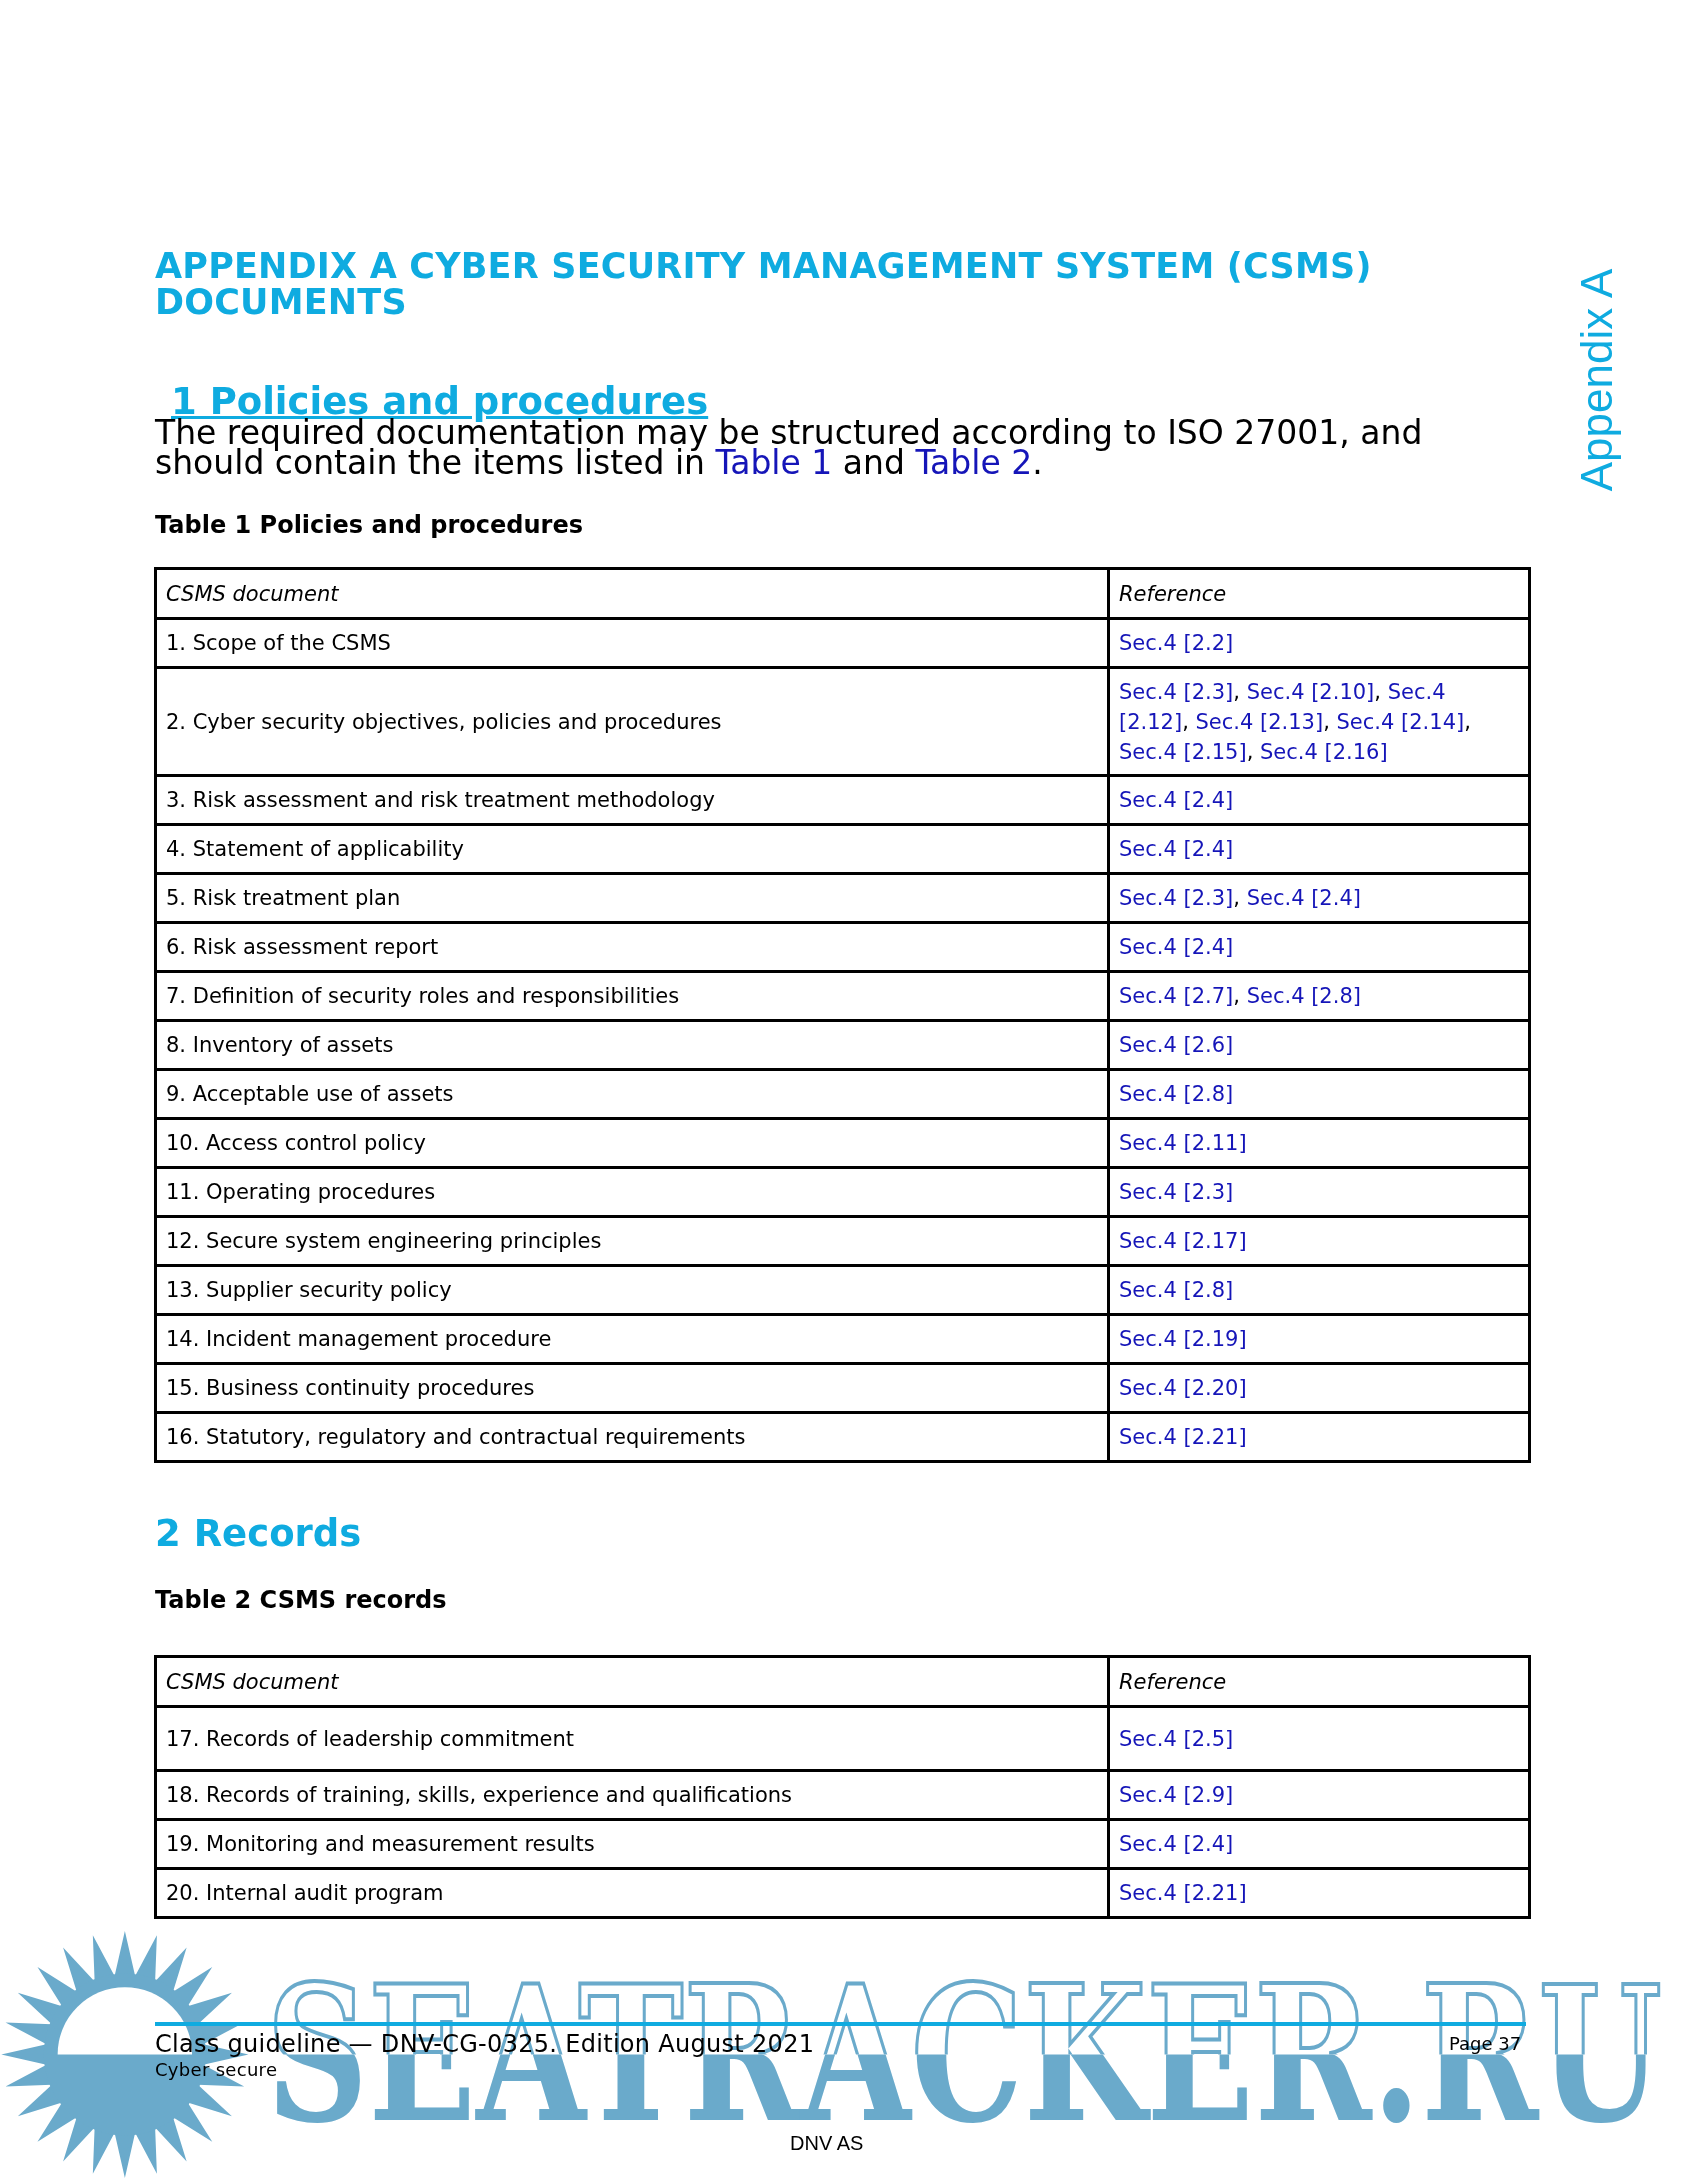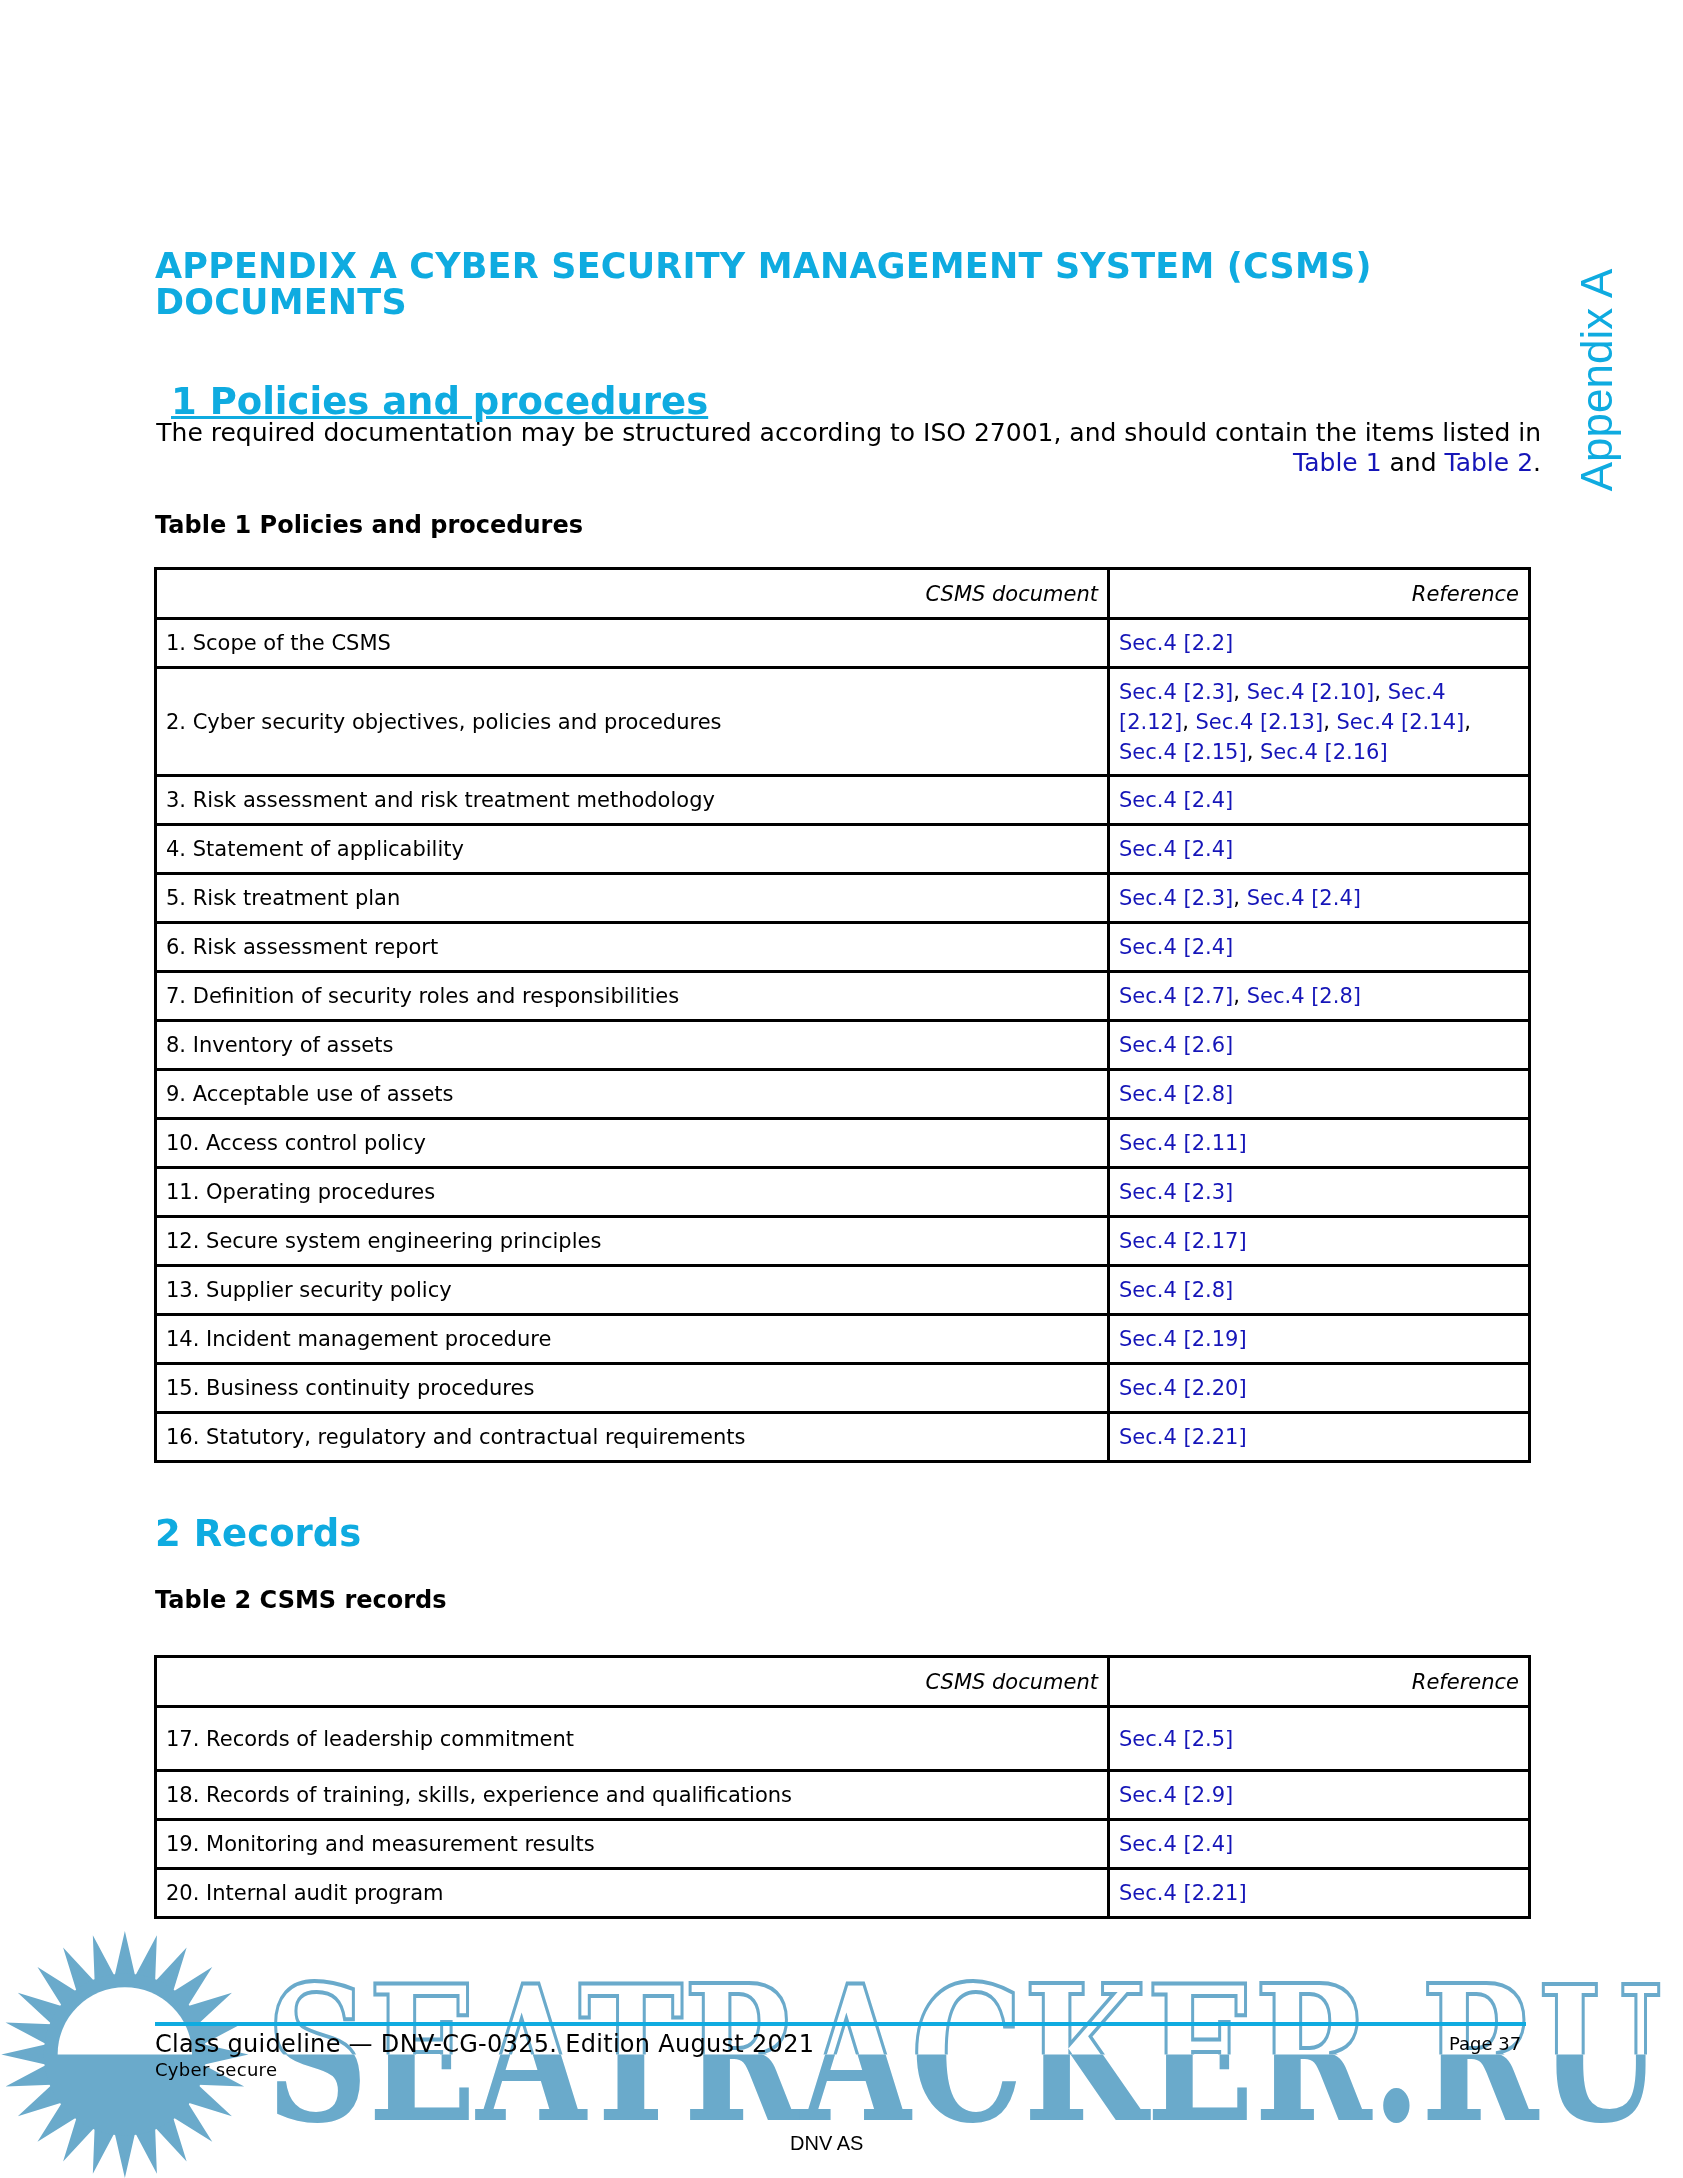--- a/index.html
+++ b/index.html
@@ -10,35 +10,35 @@
   .title { left: 155px; top: 248px; width: 1327px; margin: 0;
            font-family: "DejaVu Sans", sans-serif; font-weight: bold;
            font-size: 35px; line-height: 36px; color: #0fabe0; letter-spacing: 0.2px; }
   .side-tab { left: 1570px; top: 255px; width: 53px; height: 249px; }
   .side-tab span { position: absolute; left: 50%; top: 50%;
            transform: translate(-50%, -50%) rotate(-90deg);
            white-space: nowrap; font-family: "Liberation Sans", sans-serif;
            font-size: 44px; color: #0fabe0; }
   .h1 { left: 155px; top: 364px; margin: 16px; font-weight: bold; font-size: 37px;
         line-height: 44px; color: #0fabe0; text-decoration: underline; }
-  .intro { left: 155px; top: 418px; width: 1386px; margin: 0; font-size: 25px;
-           line-height: 30px; color: #000; text-align: right; }
+  .intro { left: 155px; top: 418px; width: 1386px; margin: 0; font-size: 33px;
+           line-height: 30px; color: #000; }
   .intro a, .ref a { color: #1515b8; text-decoration: none; }
   .cap { left: 155px; margin: 0; font-weight: bold; font-size: 24px; line-height: 30px; color: #000; }
   .cap1 { top: 510px; }
   .cap2 { top: 1585px; }
   .h2 { left: 155px; top: 1512px; margin: 0; font-weight: bold; font-size: 37px;
         line-height: 44px; color: #0fabe0; }
 
   table.doc { position: absolute; left: 154px; border-collapse: collapse;
               table-layout: fixed; width: 1374px; }
   table.doc td, table.doc th { border: 3px solid #000; padding: 0 9px;
               font-size: 21px; line-height: 30px; vertical-align: middle;
               font-family: "DejaVu Sans", sans-serif; }
-  table.doc th { font-weight: normal; font-style: italic; text-align: right; }
+  table.doc th { font-weight: normal; font-style: italic; text-align: left; }
   table.doc col.c1 { width: 953px; }
   table.doc col.c2 { width: 421px; }
   .t1 { top: 567px; }
   .t2 { top: 1655px; }
   .ref { color: #1515b8; }
   .ref .sep { color: #000; }
 
   .footer-rule { left: 155px; top: 2022px; width: 1371px; height: 4px; background: #0fabe0; }
   .foot-l1 { left: 155px; top: 2033px; font-size: 24px; line-height: 22px; color: #000; letter-spacing: 0.3px; }
   .foot-l2 { left: 155px; top: 2059px; font-size: 18px; line-height: 22px; color: #000; letter-spacing: 0.3px; }

